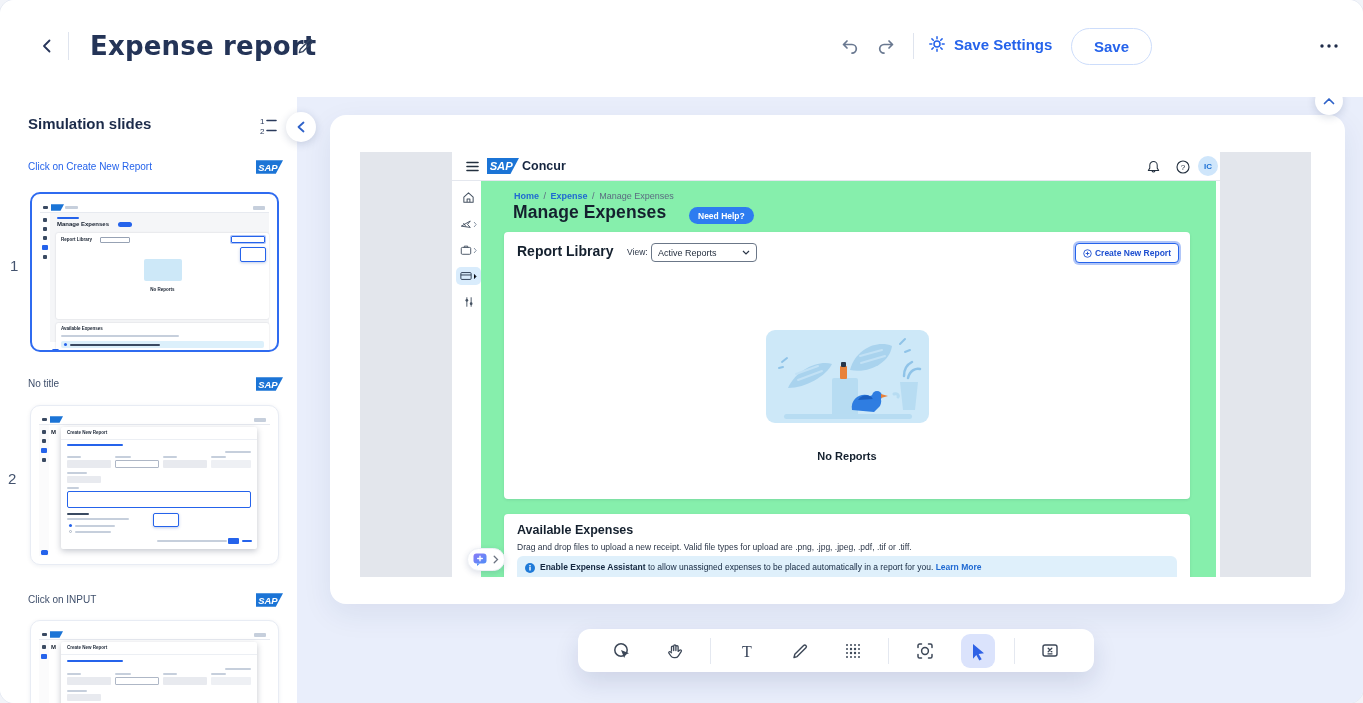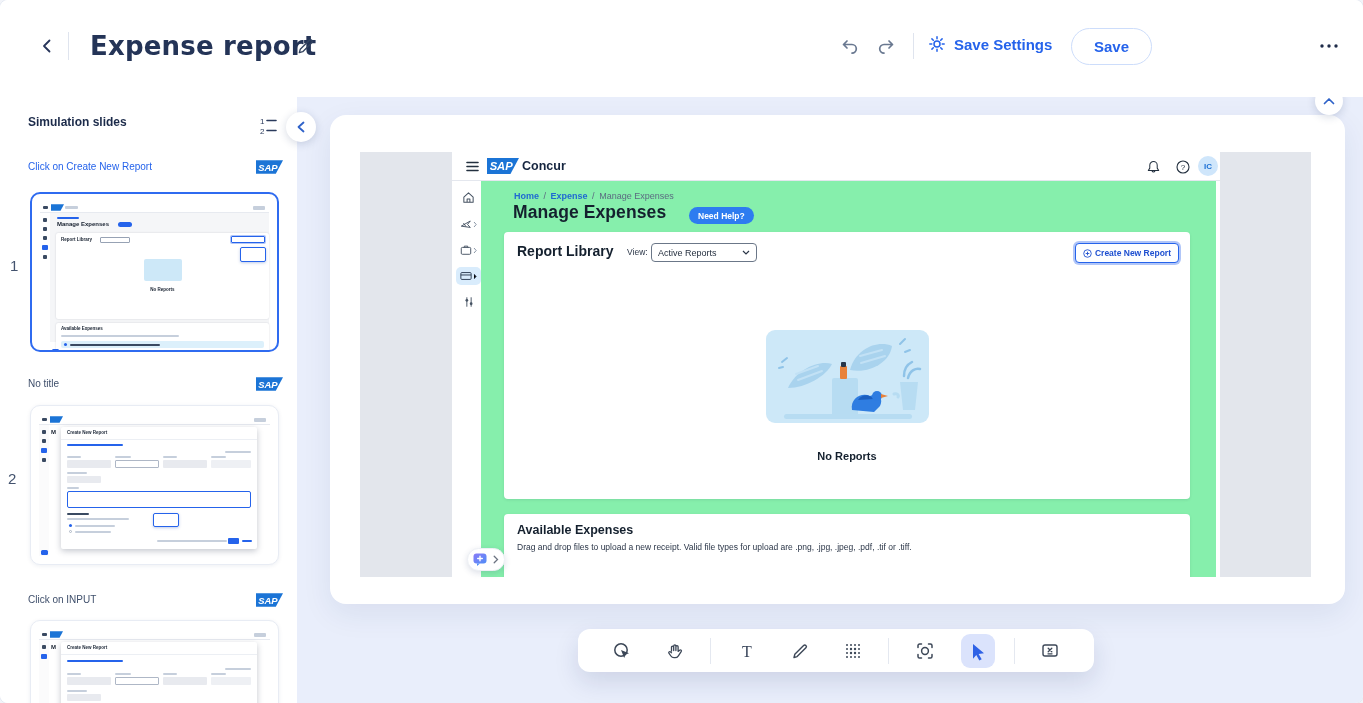--- a/index.html
+++ b/index.html
@@ -1,35 +1,35 @@
 <!DOCTYPE html>
 <html><head>
 <meta charset="utf-8">
 <style>
   *{box-sizing:border-box;margin:0;padding:0}
   html,body{width:1363px;height:703px;background:#f2f4f9}
   body{font-family:"Liberation Sans",sans-serif;-webkit-font-smoothing:antialiased}
-  .window{position:relative;width:1363px;height:703px;background:#fff;border-radius:8px;overflow:hidden;outline:1px solid #e3e8f2}
+  .window{position:relative;width:1363px;height:703px;background:#fff;border-radius:14px;overflow:hidden;outline:1px solid #e3e8f2}
   .abs{position:absolute}
   .f{display:flex;align-items:center}
   svg{display:block}
   
   .header{position:absolute;left:0;top:0;width:1363px;height:97px;background:#fff;z-index:4}
   .icon-btn{display:flex;align-items:center;justify-content:center;cursor:pointer;background:none;border:none}
   .app-title{font-family:"DejaVu Sans",sans-serif;font-size:26px;font-weight:bold;color:#243457;letter-spacing:.2px}
   .vdiv{width:1px;background:#dfe4ee}
   .blue-link{color:#2563eb;font-weight:bold;font-size:15px}
   .save-btn{height:37px;padding:0 22px;border-radius:19px;border:1px solid #cdddfb;background:#fff;color:#2563eb;font-weight:bold;font-size:15px;cursor:pointer}
   .preview-btn{height:37px;border-radius:19px;background:#2563eb;color:#fff;display:flex;align-items:center;overflow:hidden;cursor:pointer}
   .preview-main{display:flex;align-items:center;gap:8px;padding:0 18px 0 16px;font-weight:bold;font-size:15px}
   .preview-split{width:1px;height:37px;background:rgba(255,255,255,.35)}
   .preview-caret{padding:0 17px;height:37px;display:flex;align-items:center}
   
   .sidebar{position:absolute;left:0;top:97px;width:297px;height:606px;background:#fff;z-index:2;overflow:hidden}
-  .sidebar-title{font-size:12px;font-weight:bold;color:#1c2b4a}
+  .sidebar-title{font-size:15px;font-weight:bold;color:#1c2b4a}
   .slide-title{font-size:10px;white-space:nowrap;overflow:hidden;text-overflow:ellipsis}
   .thumb{position:absolute;left:30px;width:249px;height:160px;border-radius:10px;background:#fff;overflow:hidden}
   .thumb.sel{border:2px solid #2f6bf0}
   .thumb.plain{border:1px solid #e8ecf4;box-shadow:0 1px 4px rgba(30,50,100,.08)}
   .slide-num{font-size:15px;color:#43536e}
   .round-fab{width:30px;height:30px;border-radius:50%;background:#fff;box-shadow:0 2px 8px rgba(30,50,100,.18);display:flex;align-items:center;justify-content:center;cursor:pointer;z-index:6}
   
   .bar{background:#c6cfdc;border-radius:1px}
   .bar.b{background:#2563eb}.bar.d{background:#3a4a62}
   .mini-card{background:#fff;border-radius:2px;box-shadow:0 0 2px rgba(20,30,60,.18)}
@@ -389,20 +389,28 @@
                 <path d="M138 46 c0-8 4-12 8-14 M142 48 c2-8 8-10 12-9" stroke="#8fc3e8" stroke-width="2.5" fill="none" stroke-linecap="round"></path>
                 <path d="M134 52h18l-3 28h-12z" fill="#b7dcf2"></path>
                 <rect x="18" y="84" width="128" height="5" rx="2.5" fill="#b7dcf2"></rect>
               </svg>
               <div class="noreports abs" style="left:0;right:0;top:218px">No Reports</div>
             </div>
 
             <div class="c-card" style="left:23px;top:333px;width:686px;height:110px">
               <div class="ae-title abs" style="left:13px;top:9px">Available Expenses</div>
               <div class="ae-desc abs" style="left:13px;top:28px">Drag and drop files to upload a new receipt. Valid file types for upload are .png, .jpg, .jpeg, .pdf, .tif or .tiff.</div>
+              <div class="ae-banner" style="left:13px;top:42px;width:660px;height:36px">
+                <svg width="10" height="10" viewBox="0 0 10 10" style="margin-top:1px">
+                    <circle cx="5" cy="5" r="5" fill="#1f7ad8"></circle>
+                    <rect x="4.3" y="4" width="1.4" height="3.5" fill="#fff"></rect>
+                    <rect x="4.3" y="2" width="1.4" height="1.4" fill="#fff"></rect>
+                  </svg>
+                <span><b>Enable Expense Assistant</b><span> to allow unassigned expenses to be placed automatically in a report for you.</span> <a style="color:#1f69d2;font-weight:bold;text-decoration:none;cursor:pointer">Learn More</a></span>
+              </div>
             </div>
           </div>
         </div>
       </div>
 
     </div>
 
     <div class="comment-pill" style="left:170px;top:451px">
       <svg width="14" height="13" viewBox="0 0 14 13">
         <defs>

